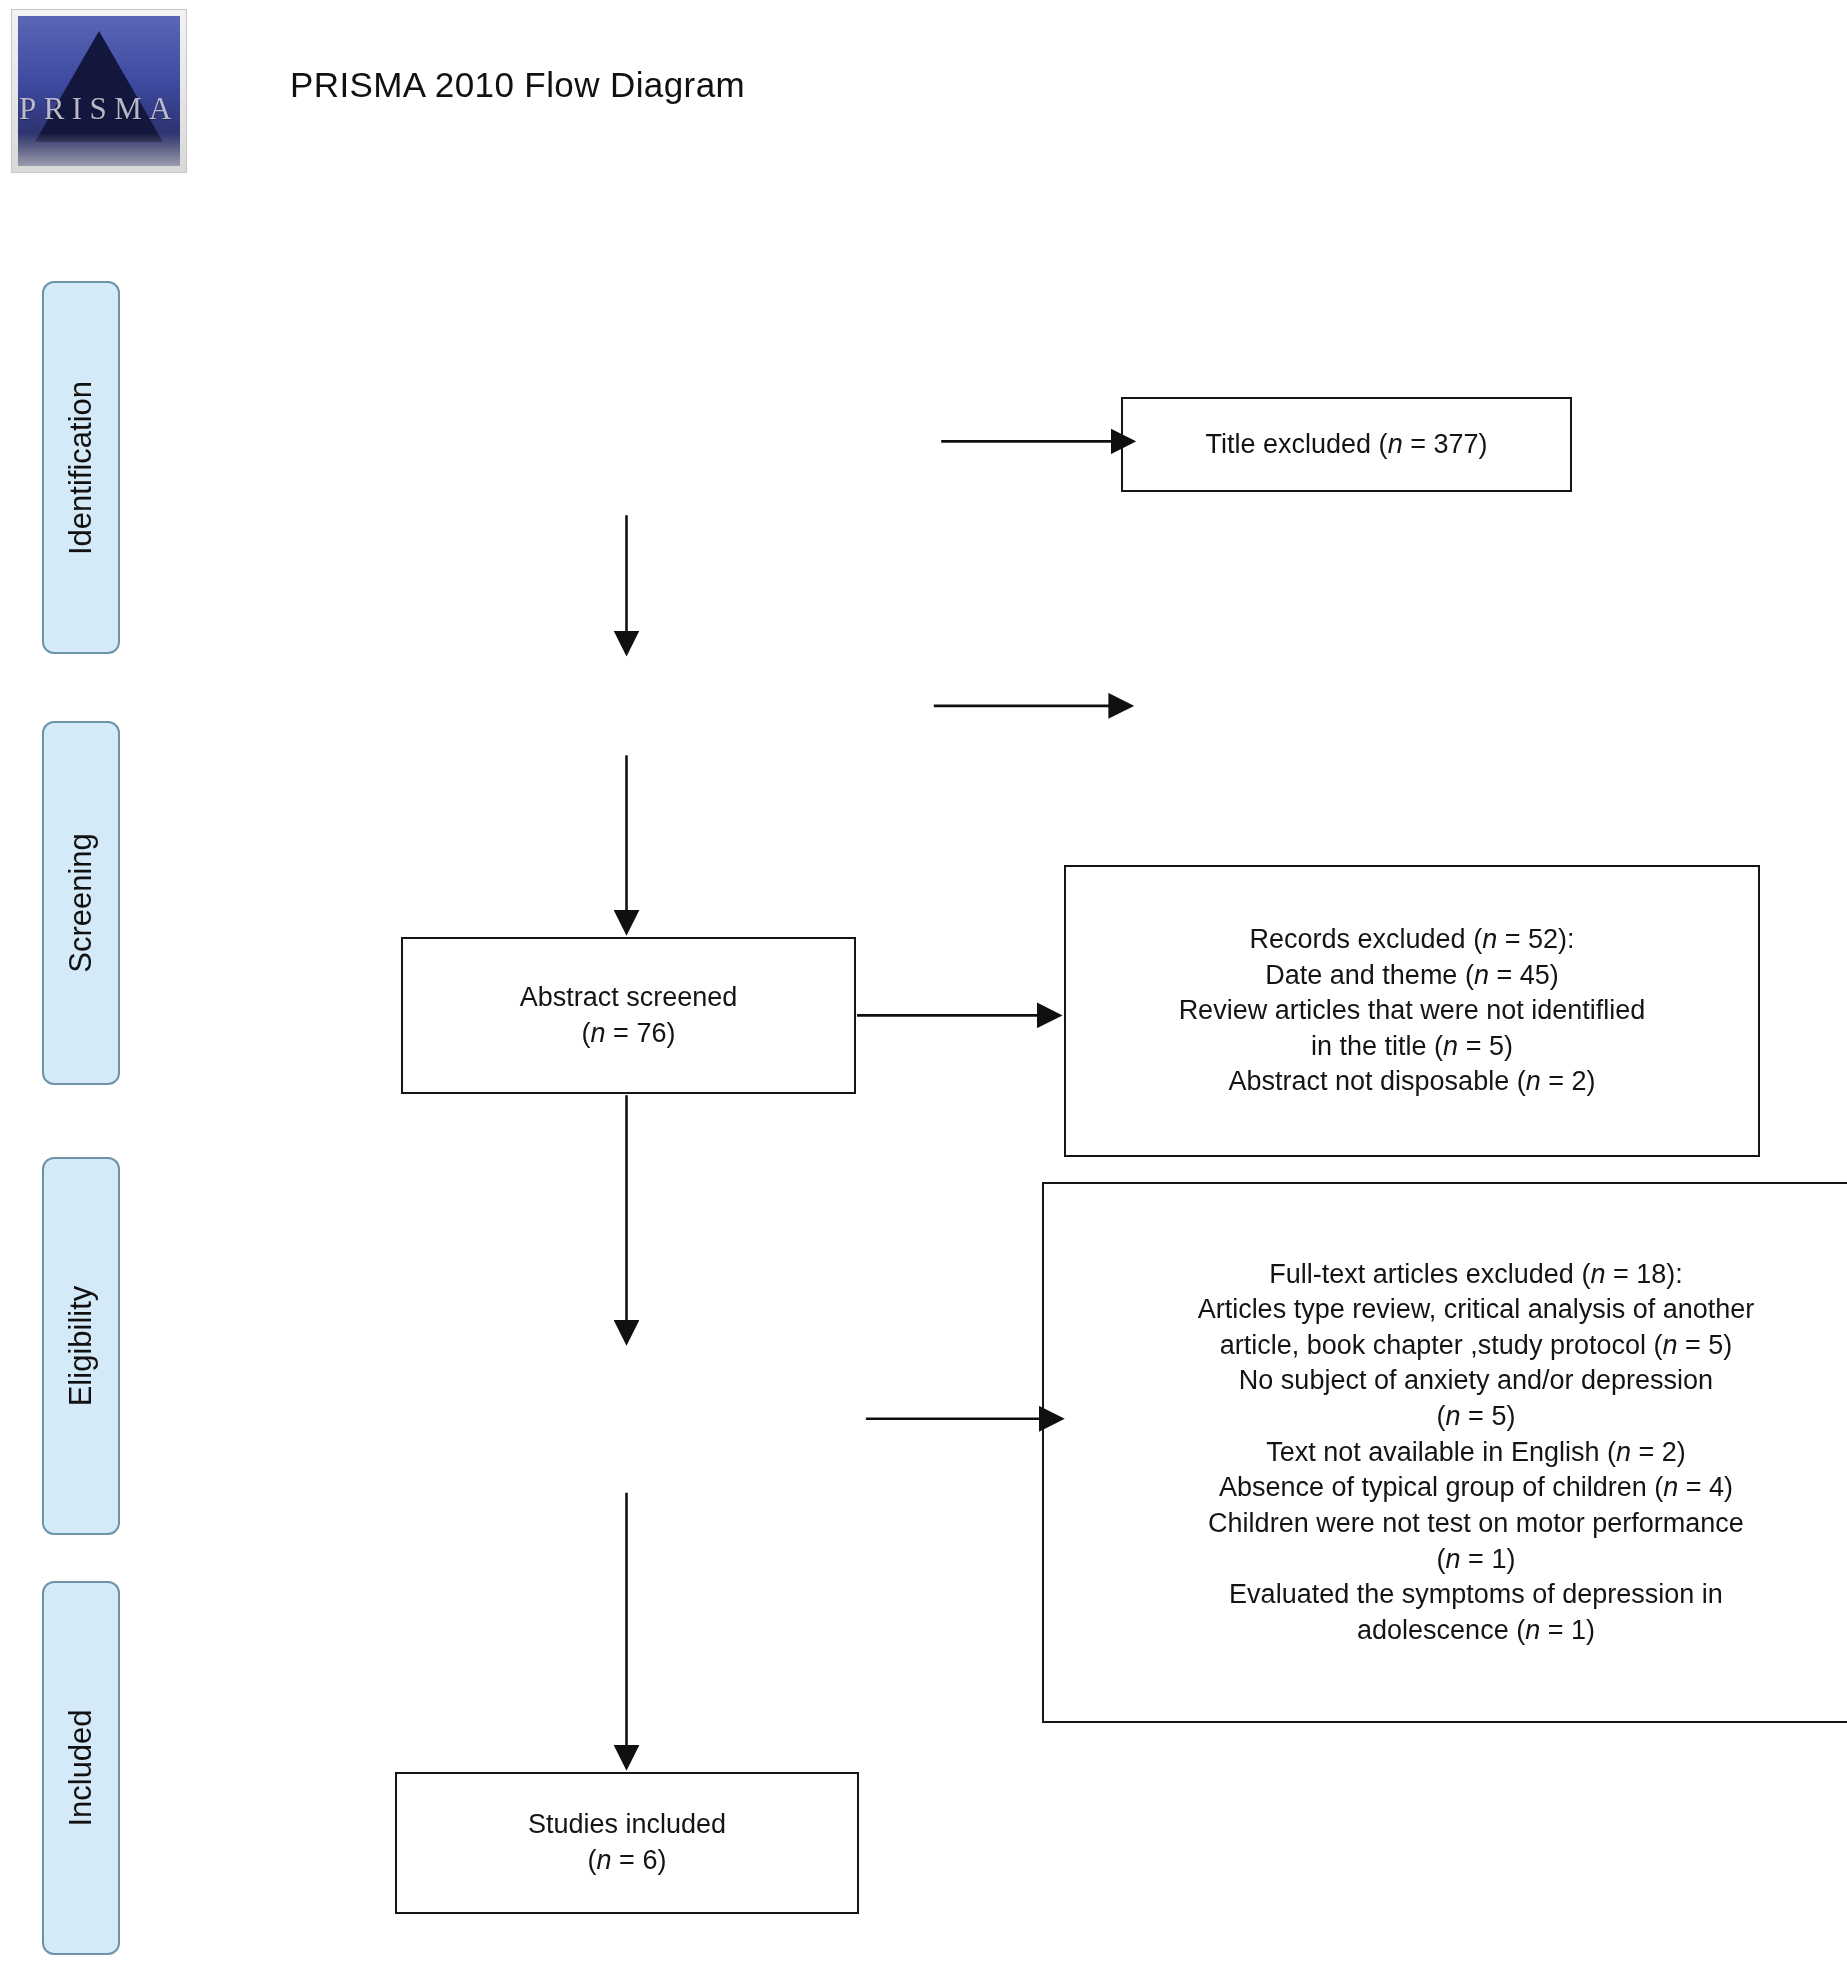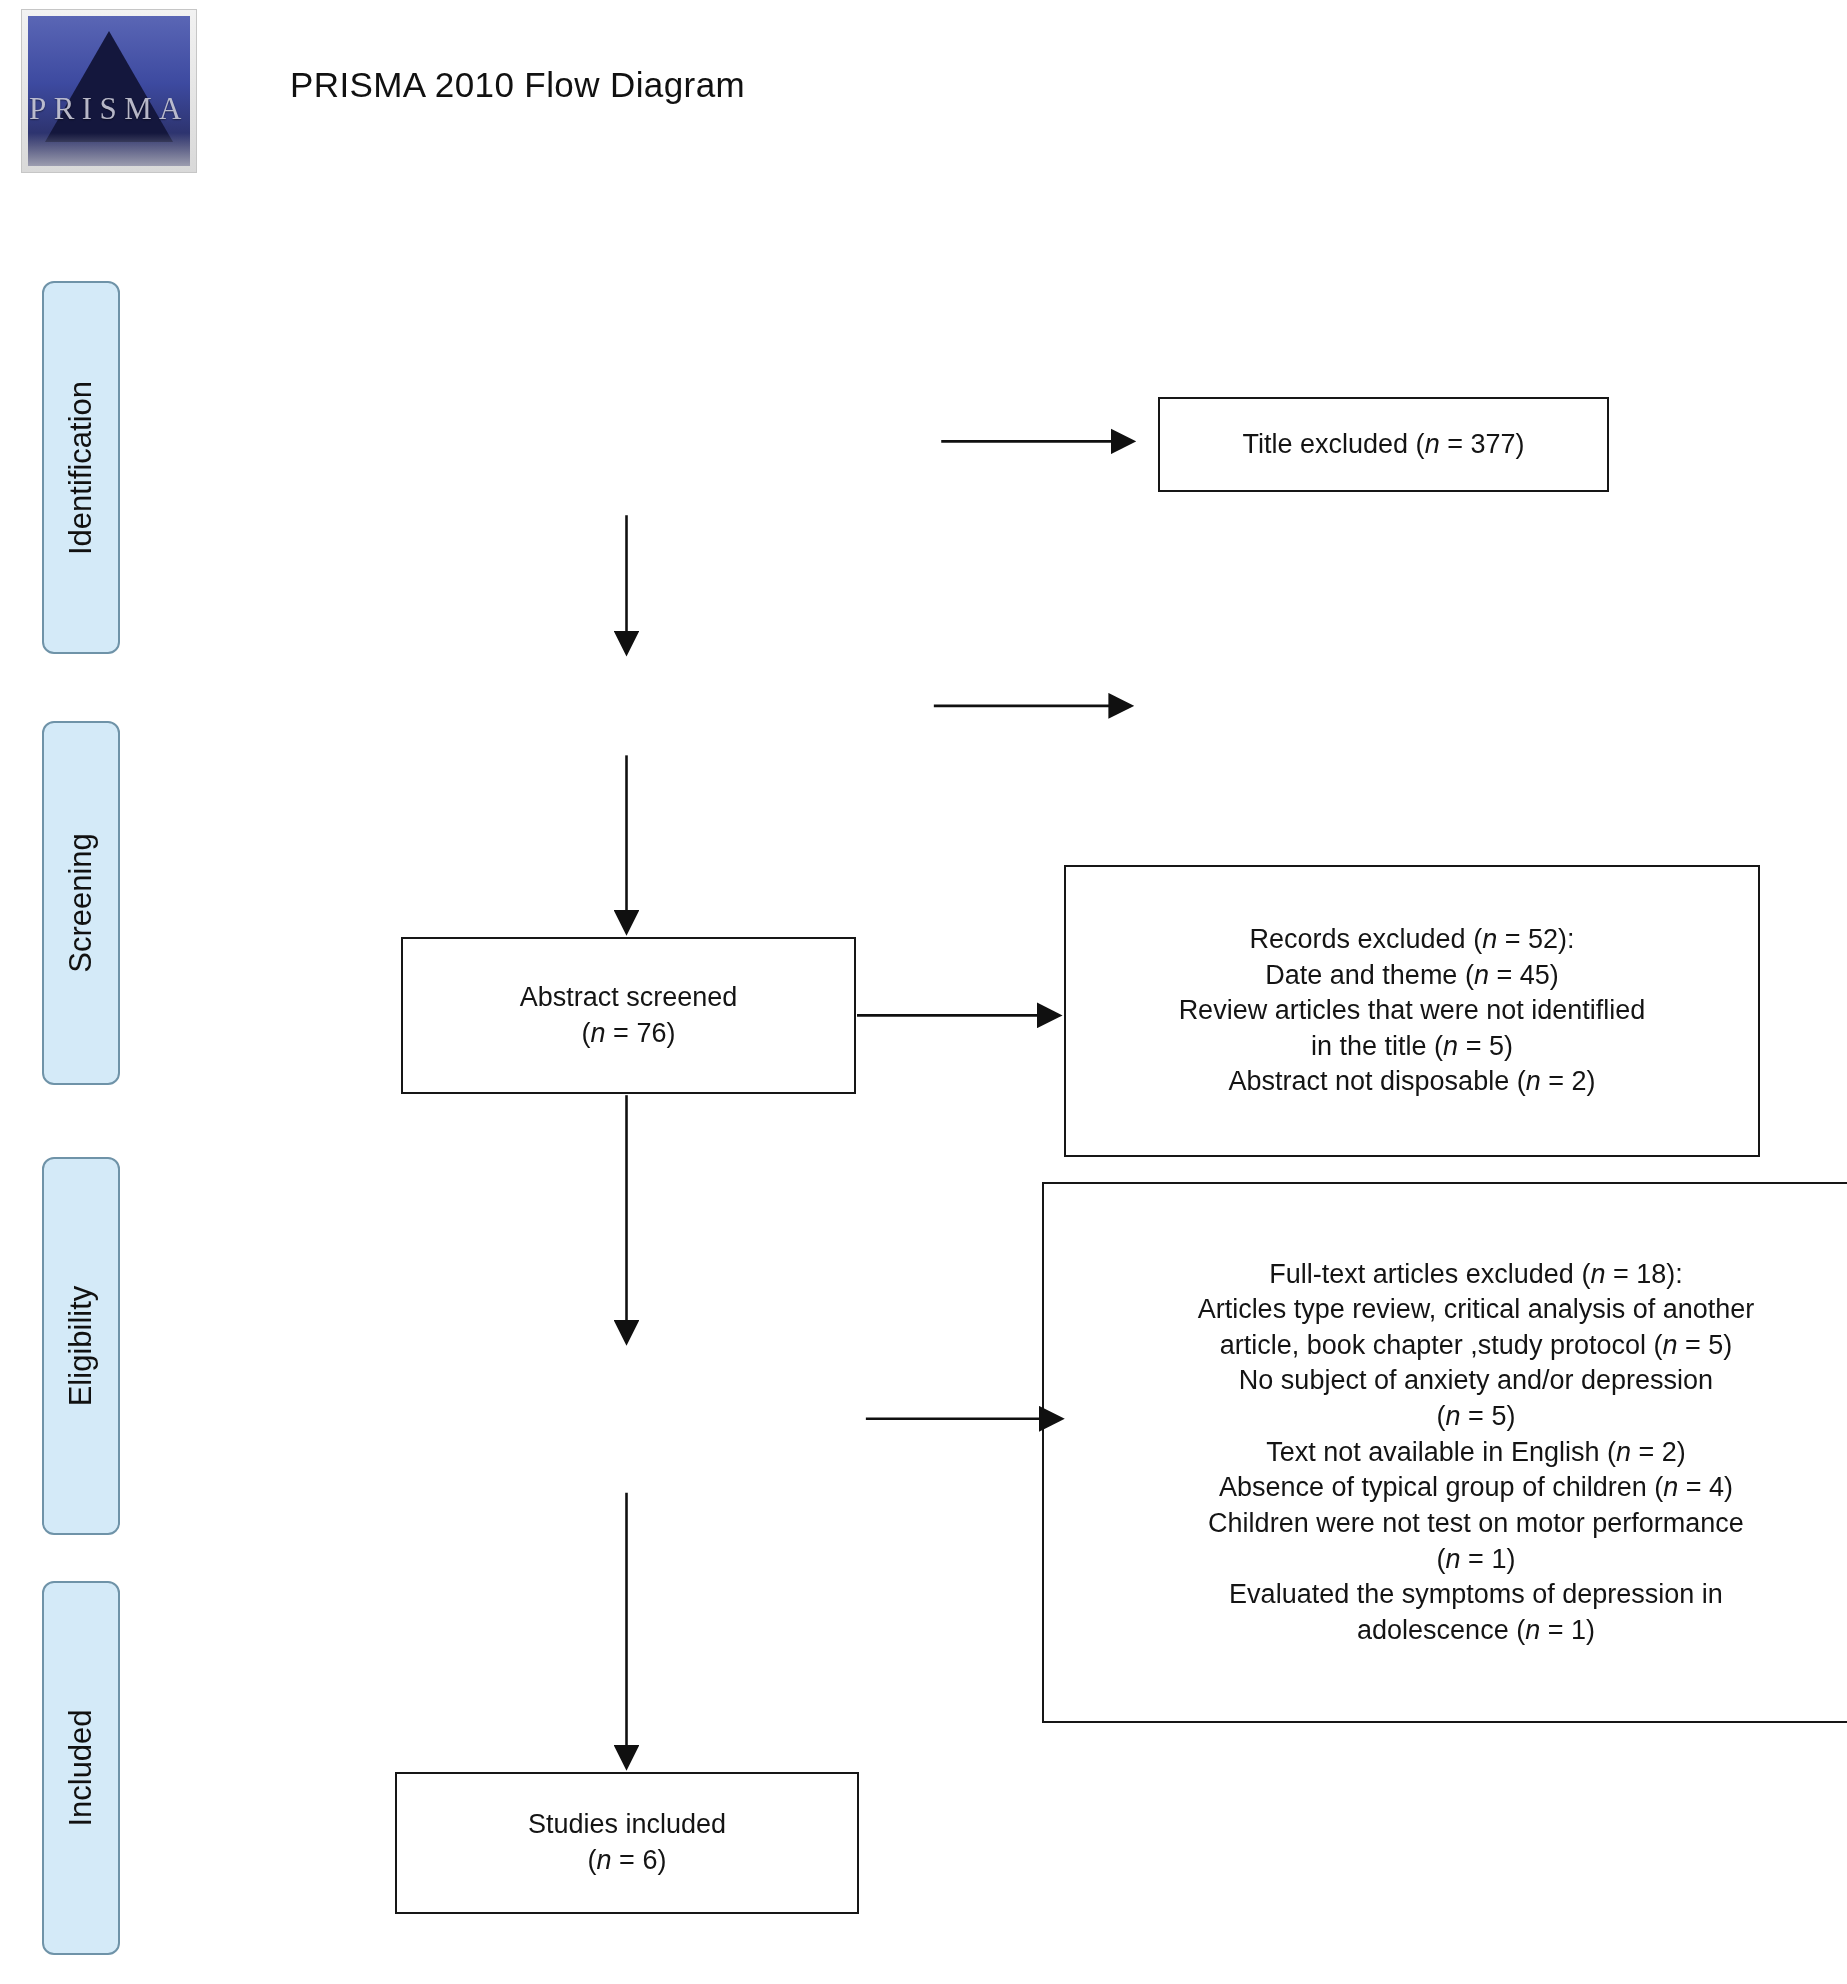--- a/index.html
+++ b/index.html
@@ -30,21 +30,20 @@
   
   .logo {
     position: absolute;
     left: 11px;
     top: 9px;
     width: 176px;
     height: 164px;
     background: linear-gradient(180deg, #f2f2f2, #d9d9d9);
     border: 1.5px solid #c6c6c6;
     padding: 6px;
-    margin-left: 10px;
   }
   .logo-blue {
     position: relative;
     width: 100%;
     height: 100%;
     background: linear-gradient(180deg, #5a66b5 0%, #3d4aa0 45%, #23254f 100%);
     overflow: hidden;
   }
   .logo-tri {
     position: absolute;
@@ -152,21 +151,21 @@
 
   <div class="box" style="left:401px;top:937px;width:455px;height:157px">
     <span class="box-text">Abstract screened
 (<i>n</i> = 76)</span>
   </div>
   <div class="box" style="left:395px;top:1772px;width:464px;height:142px">
     <span class="box-text">Studies included
 (<i>n</i> = 6)</span>
   </div>
 
-  <div class="box" style="left:1158px;top:397px;width:451px;height:95px">
+  <div class="box" style="left:1121px;top:397px;width:451px;height:95px">
     <span class="box-text">Title excluded (<i>n</i> = 377)</span>
   </div>
   <div class="box" style="left:1064px;top:865px;width:696px;height:292px">
     <span class="box-text">Records excluded (<i>n</i> = 52):
 Date and theme (<i>n</i> = 45)
 Review articles that were not identiflied
 in the title (<i>n</i> = 5)
 Abstract not disposable (<i>n</i> = 2)</span>
   </div>
   <div class="box" style="left:1042px;top:1182px;width:868px;height:541px">

